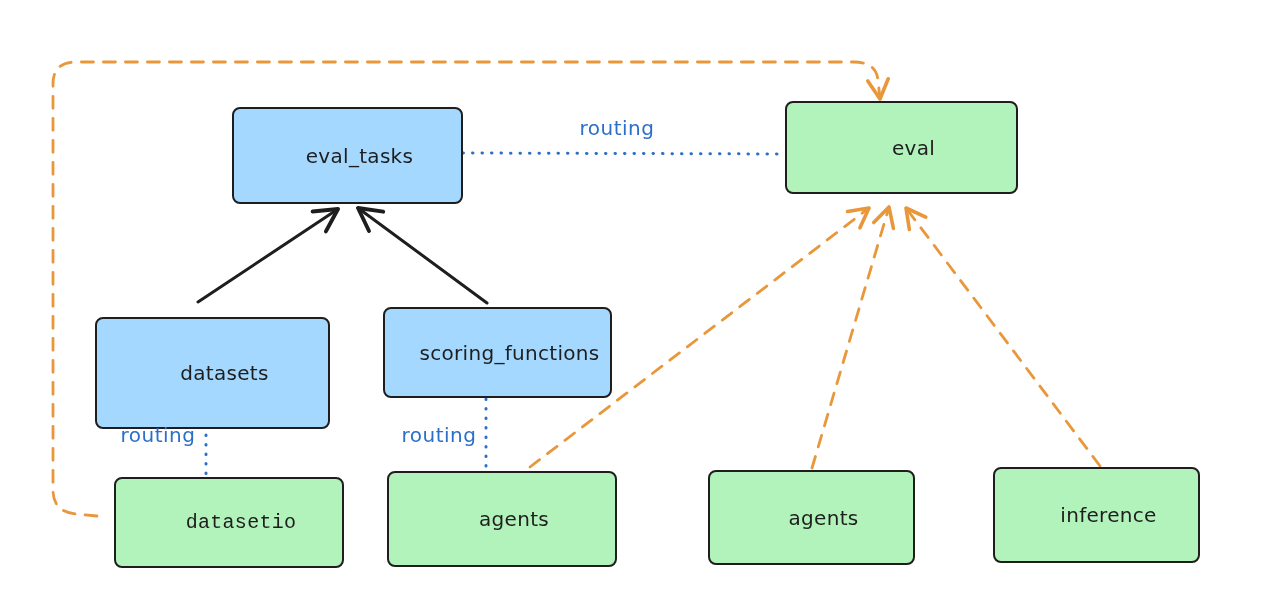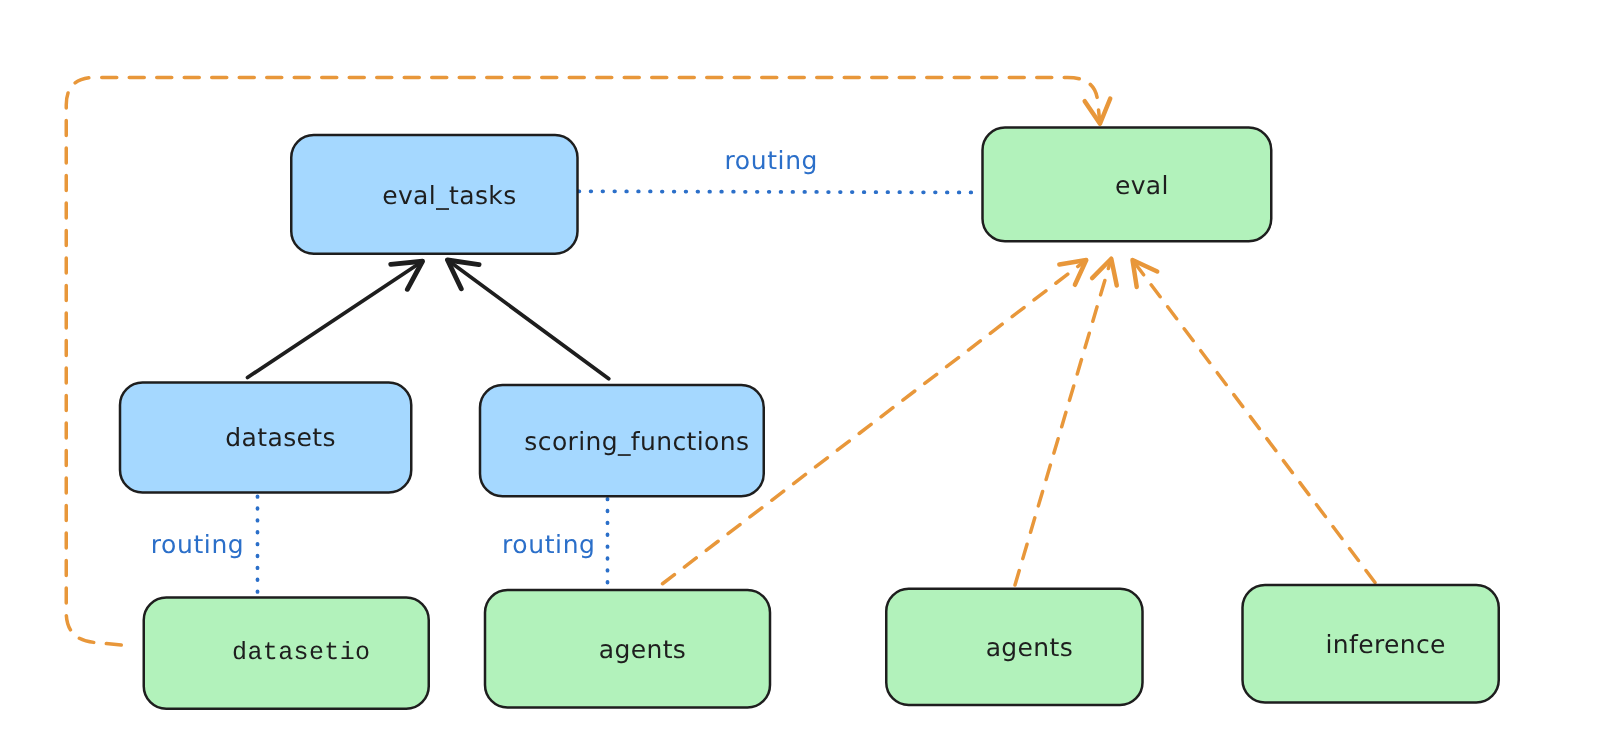--- a/index.html
+++ b/index.html
@@ -9,21 +9,21 @@
     background:#ffffff;
     font-family:"DejaVu Sans","Liberation Sans",sans-serif;
     overflow:hidden;
   }
   .edges{position:absolute;left:0;top:0;width:1280px;height:596px;}
   .node{
     position:absolute;
     box-sizing:border-box;
     display:flex;align-items:center;justify-content:center;
     border:2.5px solid #1e1e1e;
-    border-radius:19px;
+    border-radius:8px;
     font-size:20px;
     color:#1e1e1e;
     letter-spacing:0.3px;
     z-index:2;
     padding-left:24px;
   }
   .node.blue{background:#a5d8ff;}
   .node.green{background:#b2f2bb;}
   .edge-label{
     position:absolute;
@@ -62,21 +62,21 @@
 
     <path d="M530,467 L869,208" fill="none" stroke="#e8973a" stroke-width="2.8" stroke-dasharray="12 10" stroke-linecap="round" marker-end="url(#arrowOrange)"></path>
     <path d="M812,468 L889,207" fill="none" stroke="#e8973a" stroke-width="2.8" stroke-dasharray="12 10" stroke-linecap="round" marker-end="url(#arrowOrange)"></path>
     <path d="M1100,466 L906,208" fill="none" stroke="#e8973a" stroke-width="2.8" stroke-dasharray="12 10" stroke-linecap="round" marker-end="url(#arrowOrange)"></path>
   </svg>
 
   <div class="node blue" style="left:232px;top:107px;width:231px;height:97px;">eval_tasks</div>
 
   <div class="node green" style="left:785px;top:101px;width:233px;height:93px;">eval</div>
 
-  <div class="node blue" style="left:95px;top:305px;width:235px;height:90px;">datasets</div>
+  <div class="node blue" style="left:95px;top:317px;width:235px;height:112px;">datasets</div>
 
   <div class="node blue" style="left:383px;top:307px;width:229px;height:91px;">scoring_functions</div>
 
   <div class="node green" style="left:114px;top:477px;width:230px;height:91px;font-family:Liberation Mono, monospace;">datasetio</div>
 
   <div class="node green" style="left:387px;top:471px;width:230px;height:96px;">agents</div>
 
   <div class="node green" style="left:708px;top:470px;width:207px;height:95px;">agents</div>
 
   <div class="node green" style="left:993px;top:467px;width:207px;height:96px;">inference</div>

